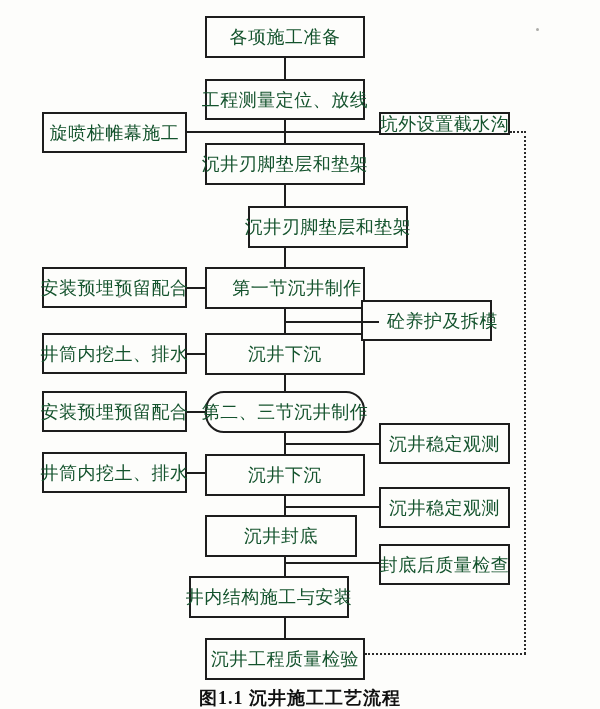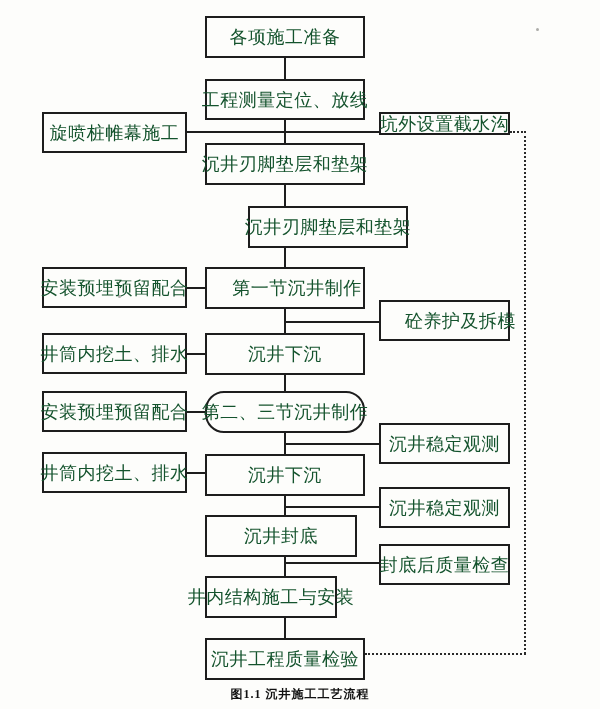--- a/index.html
+++ b/index.html
@@ -46,21 +46,21 @@
   .dot-v{
     position:absolute;
     width:0;
     border-left:2px dotted #2a2a2a;
   }
   .caption{
     position:absolute;
     left:0; right:0;
     text-align:center;
     font-weight:bold;
-    font-size:12px;
+    font-size:18px;
     letter-spacing:1px;
     color:#111;
   }
   .speck{
     position:absolute;
     width:3px;height:3px;
     background:#8a8a86;
     border-radius:50%;
     opacity:.7;
   }
@@ -72,31 +72,31 @@
 
   <div class="box" style="left:205px;top:16px;width:160px;height:42px;">各项施工准备</div>
   <div class="box" style="left:205px;top:79px;width:160px;height:41px;">工程测量定位、放线</div>
   <div class="box" style="left:205px;top:143px;width:160px;height:42px;">沉井刃脚垫层和垫架</div>
   <div class="box" style="left:205px;top:206px;width:160px;height:42px;margin-left:43px;">沉井刃脚垫层和垫架</div>
   <div class="box" style="left:205px;top:267px;width:160px;height:42px;padding-left:24px;">第一节沉井制作</div>
   <div class="box" style="left:205px;top:333px;width:160px;height:42px;">沉井下沉</div>
   <div class="box" style="left:205px;top:391px;width:160px;height:42px;border-radius:19px;">第二、三节沉井制作</div>
   <div class="box" style="left:205px;top:454px;width:160px;height:42px;">沉井下沉</div>
   <div class="box" style="left:205px;top:515px;width:152px;height:42px;">沉井封底</div>
-  <div class="box" style="left:205px;top:576px;width:132px;height:42px;">井内结构施工与安装</div>
+  <div class="box" style="left:189px;top:576px;width:160px;height:42px;">井内结构施工与安装</div>
   <div class="box" style="left:205px;top:638px;width:160px;height:42px;">沉井工程质量检验</div>
 
   <div class="box" style="left:42px;top:112px;width:145px;height:41px;">旋喷桩帷幕施工</div>
   <div class="box" style="left:42px;top:267px;width:145px;height:41px;">安装预埋预留配合</div>
   <div class="box" style="left:42px;top:333px;width:145px;height:41px;">井筒内挖土、排水</div>
   <div class="box" style="left:42px;top:391px;width:145px;height:41px;">安装预埋预留配合</div>
   <div class="box" style="left:42px;top:452px;width:145px;height:41px;">井筒内挖土、排水</div>
 
   <div class="box" style="left:379px;top:112px;width:131px;height:23px;">坑外设置截水沟</div>
-  <div class="box" style="left:379px;top:300px;width:131px;height:41px;padding-left:32px;">砼养护及拆模</div>
+  <div class="box" style="left:361px;top:300px;width:131px;height:41px;padding-left:32px;">砼养护及拆模</div>
   <div class="box" style="left:379px;top:423px;width:131px;height:41px;">沉井稳定观测</div>
   <div class="box" style="left:379px;top:487px;width:131px;height:41px;">沉井稳定观测</div>
   <div class="box" style="left:379px;top:544px;width:131px;height:41px;">封底后质量检查</div>
 
   <div class="vline" style="left:284px;top:58px;height:21px;"></div>
   <div class="vline" style="left:284px;top:120px;height:23px;"></div>
   <div class="vline" style="left:284px;top:185px;height:21px;"></div>
   <div class="vline" style="left:284px;top:248px;height:19px;"></div>
   <div class="vline" style="left:284px;top:309px;height:24px;"></div>
   <div class="vline" style="left:284px;top:375px;height:16px;"></div>

